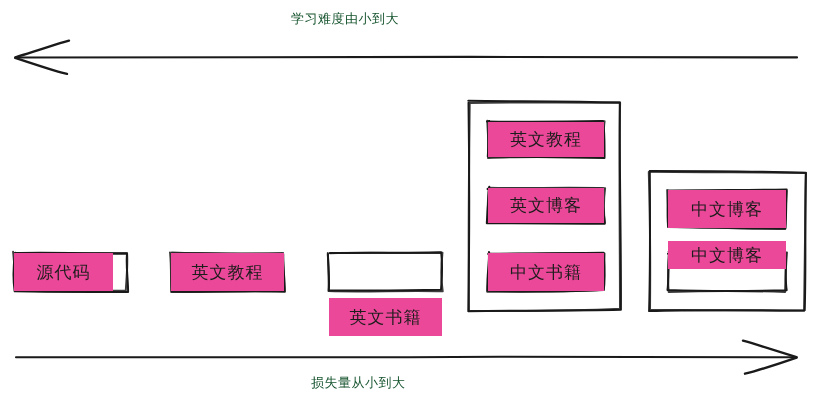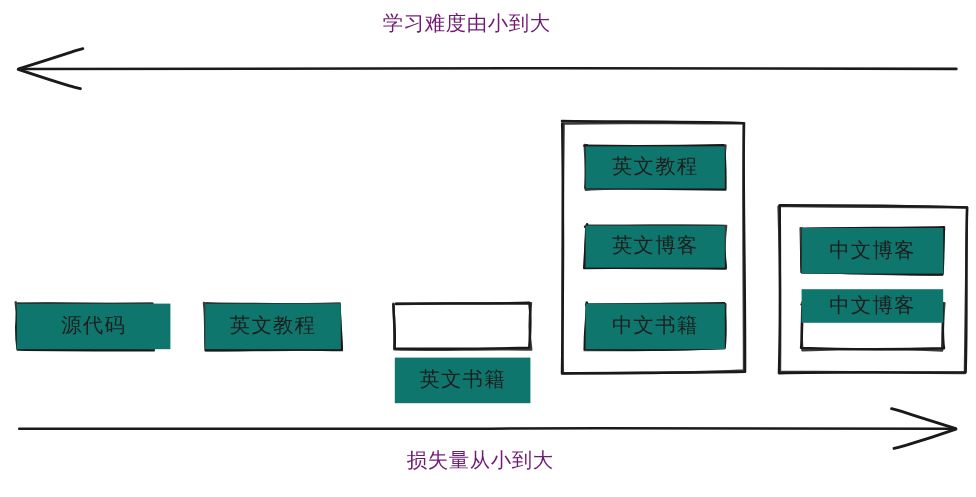--- a/index.html
+++ b/index.html
@@ -16,42 +16,41 @@
     color: #1a1a1a;
   }
   #canvas {
     position: absolute;
     left: 0; top: 0;
     width: 813px;
     height: 414px;
   }
   .axis-label {
     position: absolute;
-    font-size: 17px;
+    font-size: 13px;
     letter-spacing: 0.5px;
-    color: #701a75;
+    color: #14532d;
     white-space: nowrap;
     line-height: 1;
-    margin-left: 28px;
   }
   #top-axis-label {
     left: 291px;
     top: 12px;
   }
   #bottom-axis-label {
     left: 311px;
     top: 376px;
   }
   .node-box {
     position: absolute;
     box-sizing: border-box;
     display: flex;
     align-items: center;
     justify-content: center;
-    background: #0f766e;
+    background: #ec4899;
     font-size: 17px;
     letter-spacing: 1px;
     color: #1d1d1d;
     white-space: nowrap;
     line-height: 1;
   }
   .group-box {
     position: absolute;
     box-sizing: border-box;
     background: #ffffff;
@@ -123,21 +122,21 @@
     </g>
 </svg>
 
 <div id="top-axis-label" class="axis-label">学习难度由小到大</div>
 
 <div id="bottom-axis-label" class="axis-label">损失量从小到大</div>
 
 <div id="nodes-layer">
     <div class="group-box" style="left: 469px; top: 102px; width: 151px; height: 208px; background: transparent;"></div>
     <div class="group-box" style="left: 650px; top: 172px; width: 155px; height: 138px; background: transparent;"></div>
-    <div class="node-box" style="left: 14px; top: 253px; width: 128px; height: 38px;">
+    <div class="node-box" style="left: 14px; top: 253px; width: 99px; height: 38px;">
       <span class="node-label">源代码</span>
     </div>
     <div class="node-box" style="left: 171px; top: 253px; width: 113px; height: 38px;">
       <span class="node-label">英文教程</span>
     </div>
     <div class="node-box" style="left: 329px; top: 253px; width: 113px; height: 38px; margin-top: 45px;">
       <span class="node-label">英文书籍</span>
     </div>
     <div class="node-box" style="left: 488px; top: 122px; width: 116px; height: 35px;">
       <span class="node-label">英文教程</span>

